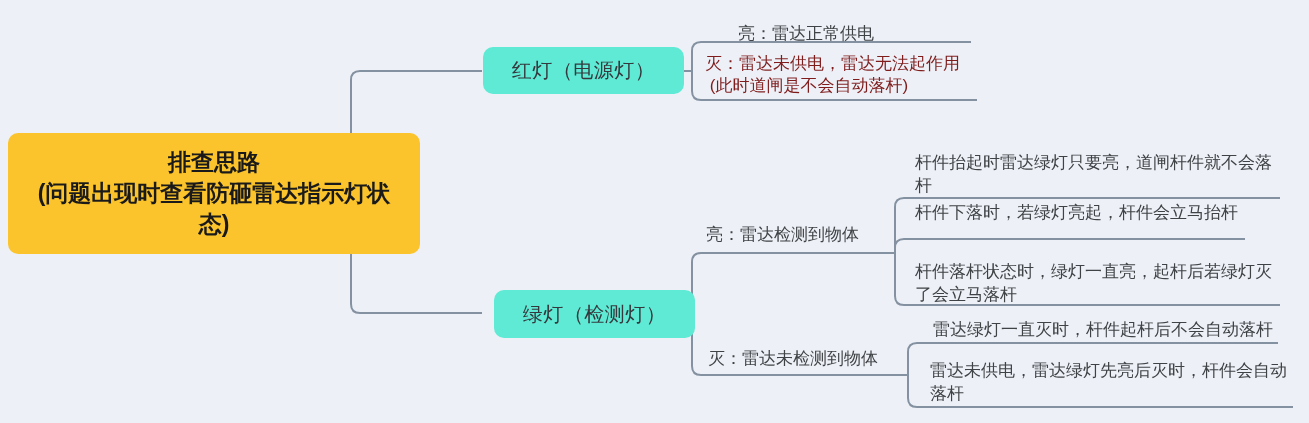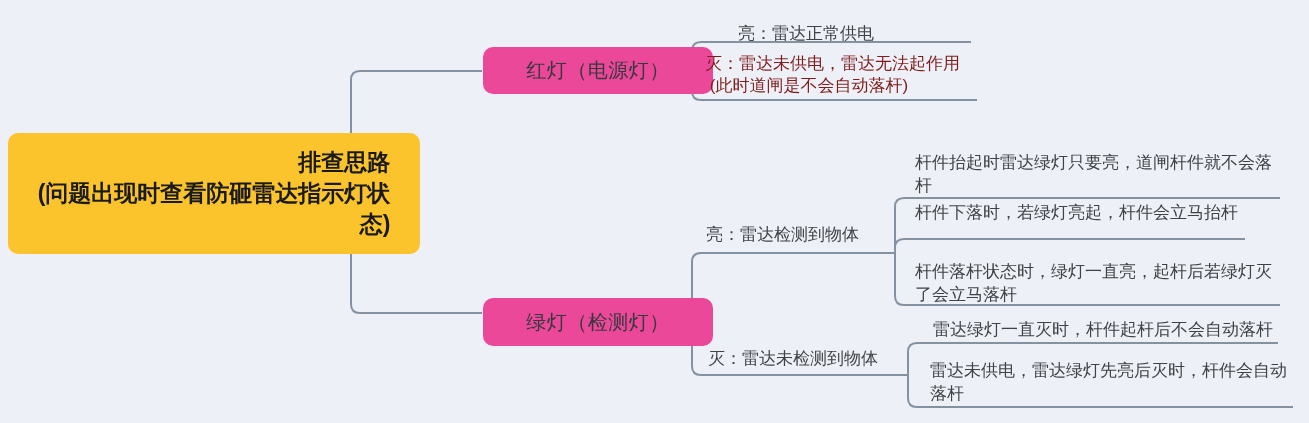--- a/index.html
+++ b/index.html
@@ -16,37 +16,37 @@
   #connectors path { stroke: #8491A1; stroke-width: 2; fill: none; }
 
   .node { position: absolute; z-index: 2; }
 
   
   .root-node {
     left: 8px; top: 133px; width: 412px; height: 121px;
     background: #FBC42C;
     border-radius: 10px;
     display: flex; align-items: center; justify-content: center;
-    text-align: right;
+    text-align: center;
     font-size: 23px; line-height: 31px; font-weight: 700;
     color: #1A1A1A;
     white-space: pre-line;
   }
 
   
   .branch-node {
-    width: 230px; height: 47px;
-    background: #ec4899;
+    width: 201px; height: 47px;
+    background: #5eead4;
     border-radius: 10px;
     display: flex; align-items: center; justify-content: center;
     font-size: 20px; color: #35393E;
     letter-spacing: 0.5px;
   }
   .branch-red   { left: 483px; top: 47px;  }
-  .branch-green { left: 483px; top: 290px; height: 48px; margin-top: 8px; }
+  .branch-green { left: 494px; top: 290px; height: 48px; }
 
   
   .topic {
     position: absolute; z-index: 2;
     font-size: 17px; line-height: 23px;
     color: #404346;
     white-space: pre-wrap;
   }
   .t-red-on    { left: 738px; top: 14px; margin-top: 8px;  }
   .t-red-off   { left: 705px; top: 53px;  line-height: 22px; color: #7f1d1d; }

